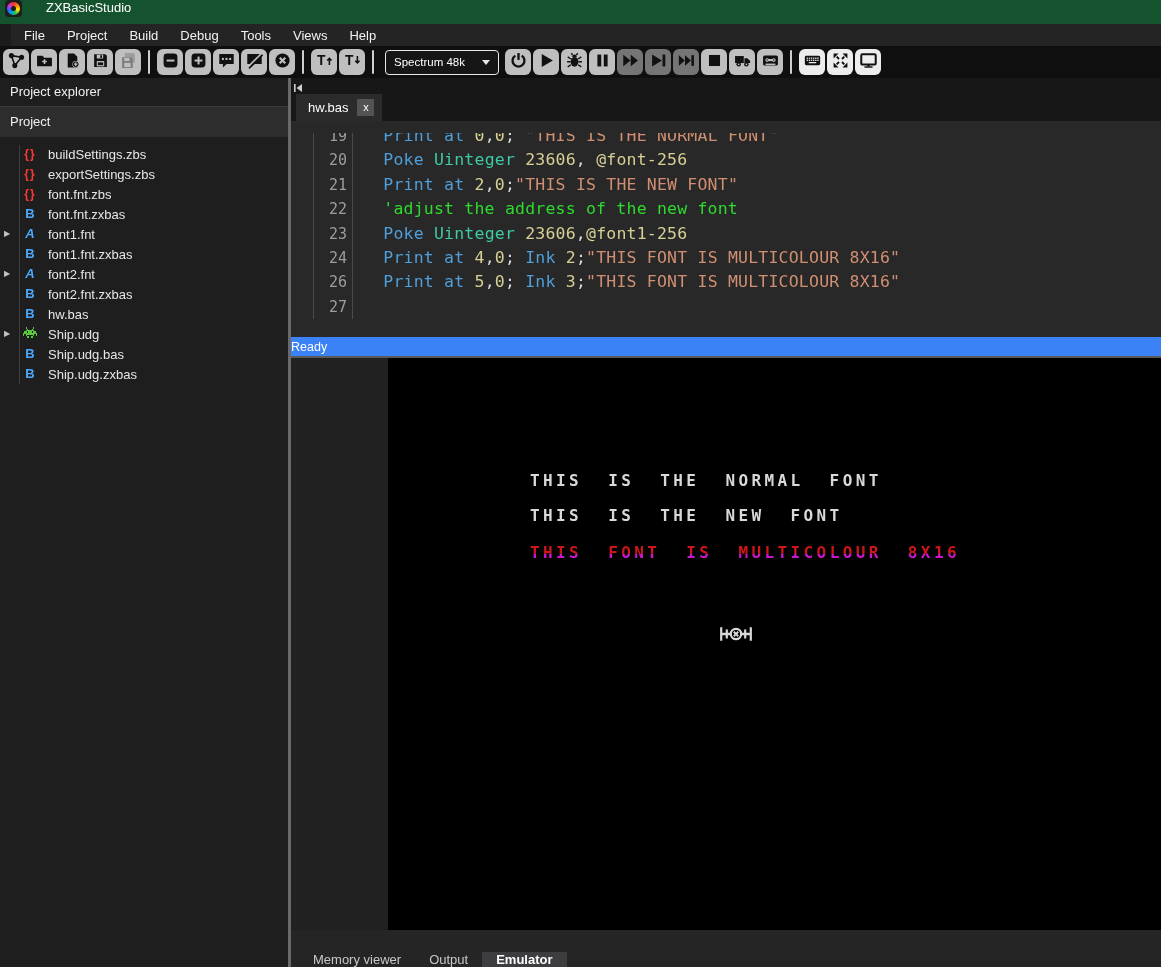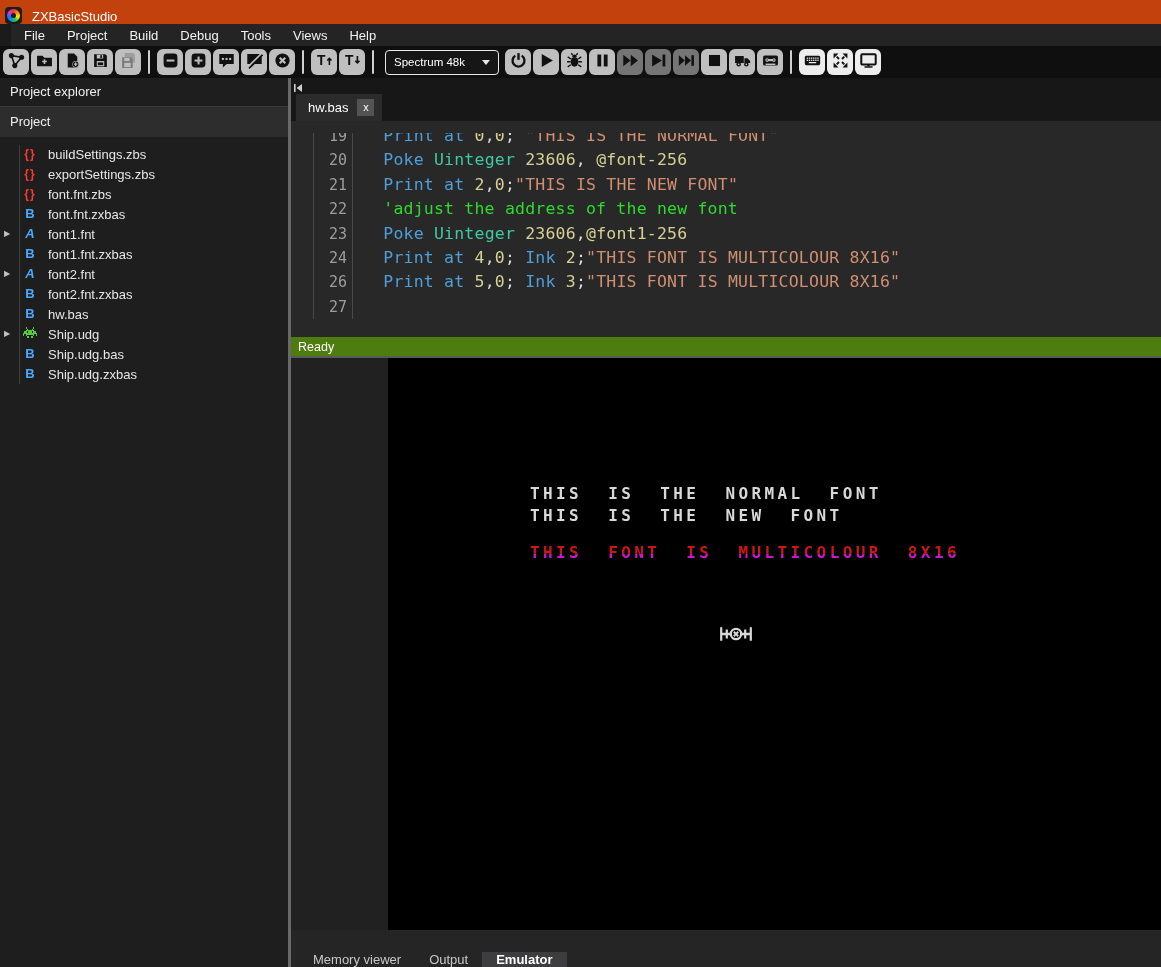--- a/index.html
+++ b/index.html
@@ -1,20 +1,20 @@
 <!DOCTYPE html>
 <html><head>
 <meta charset="utf-8">
 <style>
   html,body{margin:0;padding:0;background:#141414;}
   body{width:1161px;height:967px;overflow:hidden;font-family:"Liberation Sans",sans-serif;-webkit-font-smoothing:antialiased;}
   .app{position:relative;width:1161px;height:967px;display:flex;flex-direction:column;background:#1b1b1b;}
 
   
-  .titlebar{height:24px;background:#c2410c;display:flex;align-items:flex-end;padding-left:5px;gap:10px;color:#fff;font-size:13px;flex:0 0 auto;}
+  .titlebar{height:24px;background:#14532d;display:flex;align-items:flex-start;padding-left:5px;gap:24px;color:#fff;font-size:13px;flex:0 0 auto;}
   .appicon{width:17px;height:17px;border-radius:4px;background:#1d1d1d;display:flex;align-items:center;justify-content:center;}
   .appicon .ring{width:13px;height:13px;border-radius:50%;background:conic-gradient(#e33,#f80,#fe0,#3c3,#09e,#36f,#d3d,#e33);position:relative;}
   .appicon .ring::after{content:"";position:absolute;left:4px;top:4px;width:5px;height:5px;border-radius:50%;background:#1d1d1d;}
 
   
   .menubar{height:22px;background:#242424;display:flex;align-items:center;padding-left:2px;flex:0 0 auto;margin-left:11px;}
   .menu-item{padding:2px 11px;color:#f2f2f2;font-size:13px;cursor:default;}
 
   
   .toolbar{height:32px;background:#0f0f0f;display:flex;align-items:center;padding-left:3px;gap:2px;flex:0 0 auto;}
@@ -51,21 +51,21 @@
   .tabx{width:17px;height:17px;background:#535353;color:#fff;font-size:11px;line-height:17px;text-align:center;}
 
   .code{height:204px;overflow:hidden;background:#282828;flex:0 0 auto;margin-top:12px;}
   .cwrap{margin-top:-9px;}
   .cl{height:24.4px;display:flex;align-items:stretch;}
   .ln{width:33px;text-align:right;padding-right:5px;color:#9d9d9d;font:15px/24.4px "DejaVu Sans Mono",monospace;
       border-left:1px solid #4a4a4a;border-right:1px solid #4a4a4a;margin-left:22px;flex:0 0 auto;}
   .ct{white-space:pre;font:16.5px/24.4px "DejaVu Sans Mono",monospace;padding-left:10px;letter-spacing:.2px;}
   .ct .k{color:#4f9fda;} .ct .t{color:#3fc9a4;} .ct .n{color:#d7d095;} .ct .s{color:#d08f72;} .ct .c{color:#2edb2e;} .ct .p{color:#dadada;}
 
-  .status{height:19px;background:#4d7c0f;color:#fff;font-size:12.5px;padding-left:7px;display:flex;align-items:center;flex:0 0 auto;text-align:center;}
+  .status{height:19px;background:#3b82f6;color:#fff;font-size:12.5px;display:flex;align-items:center;flex:0 0 auto;text-align:center;}
   .hsplit{height:2px;background:#5a5a5a;flex:0 0 auto;}
 
   .emu{flex:1;background:#212121;position:relative;min-height:0;}
   .crt{position:absolute;right:0;top:0;width:773px;height:100%;background:#000;}
   .zxline{position:absolute;left:142px;height:16px;font-family:"DejaVu Sans Mono",monospace;font-weight:bold;font-size:16px;
           letter-spacing:3.4px;word-spacing:13px;white-space:pre;line-height:16px;}
   .zxdual{position:absolute;left:142px;height:16px;}
   .zxdual span{position:absolute;left:0;top:0;font-family:"DejaVu Sans Mono",monospace;font-weight:bold;font-size:16px;
           letter-spacing:3.4px;word-spacing:13px;white-space:pre;line-height:16px;}
   .ship{position:absolute;}
@@ -434,21 +434,21 @@
         </div>
 
       <div class="status">
         <span>Ready</span>
       </div>
 
       <div class="hsplit"></div>
 
       <div class="emu">
         <div class="crt">
-            <div class="zxline" style="top: 128px; color: rgb(216, 216, 216);">THIS IS THE NORMAL FONT</div>
+            <div class="zxline" style="top: 115px; color: rgb(216, 216, 216);">THIS IS THE NORMAL FONT</div>
             <div class="zxline" style="top: 150px; color: rgb(216, 216, 216);">THIS IS THE NEW FONT</div>
             <div class="zxdual" style="top: 187px;">
               <span style="color: rgb(206, 22, 22); clip-path: inset(0px 0px 45%);">THIS FONT IS MULTICOLOUR 8X16</span>
               <span style="color: rgb(206, 22, 206); clip-path: inset(55% 0px 0px);">THIS FONT IS MULTICOLOUR 8X16</span>
             </div>
             <span class="ship" style="left: 332px; top: 266px;"><svg width="32" height="20" viewBox="0 0 16 10">
                 <circle cx="8" cy="5" r="2.6" fill="none" stroke="#d8d8d8" stroke-width="1.1"></circle>
                 <path d="M6.9 3.9l2.2 2.2M9.1 3.9L6.9 6.1" stroke="#d8d8d8" stroke-width="1"></path>
                 <path d="M.6 1.6v6.8M15.4 1.6v6.8M3.4 2.8v4.4M12.6 2.8v4.4" stroke="#d8d8d8" stroke-width="1.1"></path>
                 <path d="M.6 5h4.8M10.6 5h4.8" stroke="#d8d8d8" stroke-width="1.3"></path>

